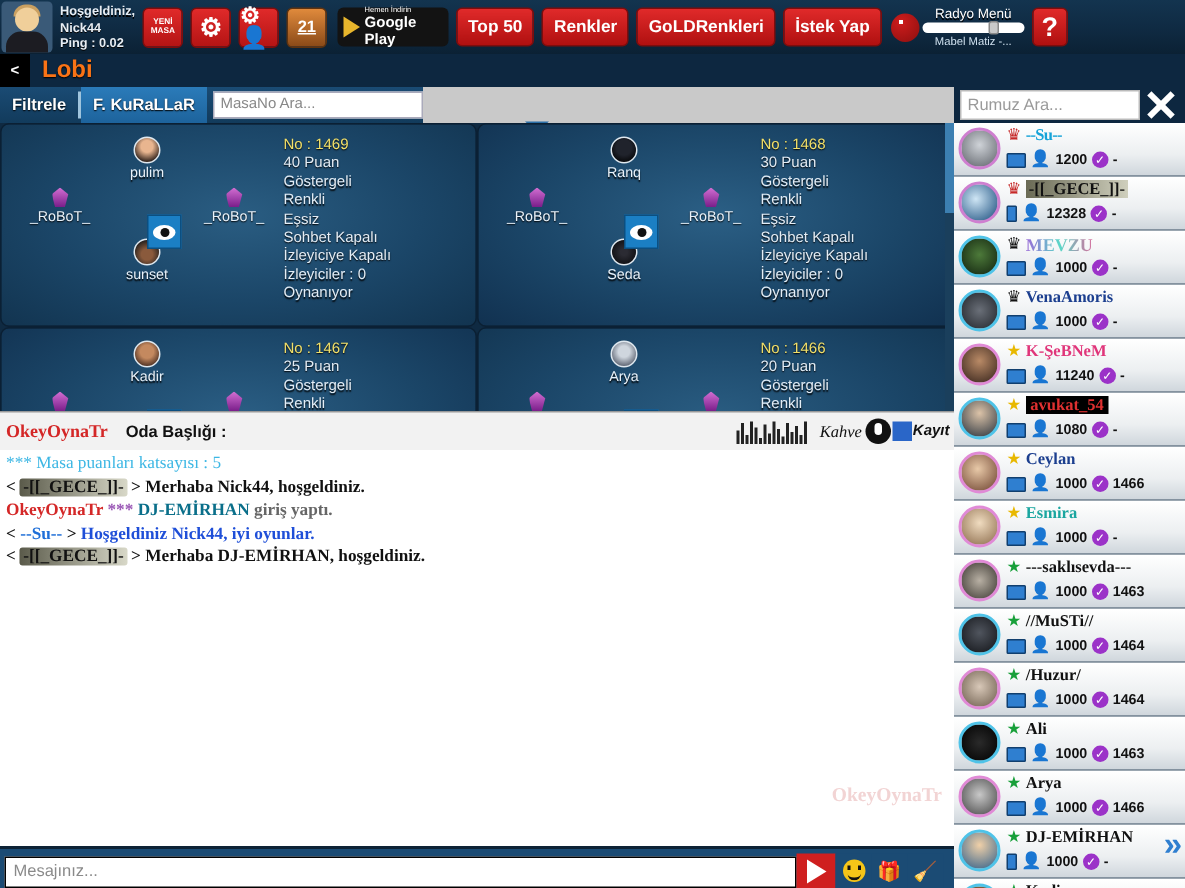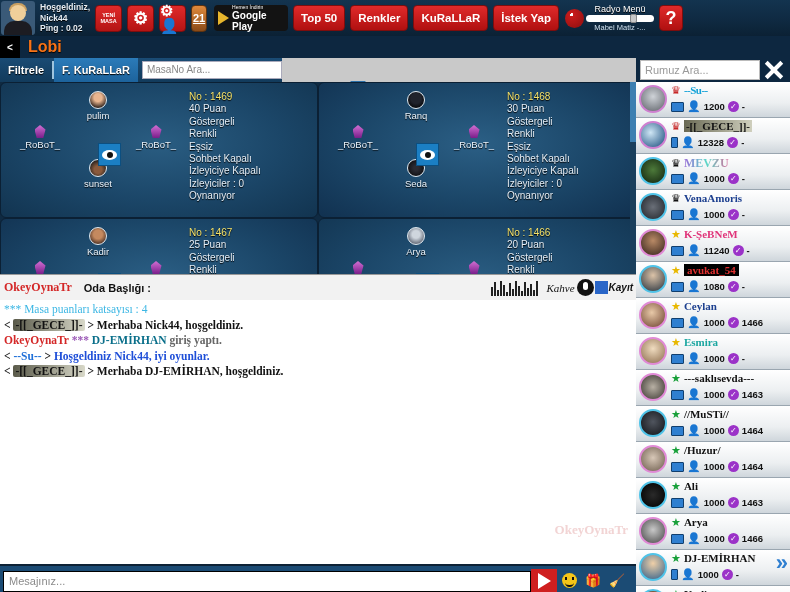--- a/index.html
+++ b/index.html
@@ -21,21 +21,21 @@
     border-radius:10px 10px 0 0; background:#1c1c22; }
   .welcome { margin-left:5px; color:#e7eef5; font-size:8.5px; line-height:10.5px;
     font-weight:bold; text-shadow:0 1px 0 #000; white-space:nowrap; }
 
   .tb-btn { height:27px; border-radius:4px; margin-left:5px; display:flex;
     align-items:center; justify-content:center; color:#fff; font-weight:bold;
     flex:0 0 auto; cursor:pointer; }
   .red-sq { width:27px; background:linear-gradient(180deg,#e02a2a,#b41414);
     border:1px solid #7d0d0d; }
   .red-sq.lbl { font-size:5.5px; line-height:6px; text-align:center; flex-direction:column; }
-  .orange-sq { width:16px; background:linear-gradient(180deg,#e08a3c,#8a4a18);
+  .orange-sq { width:27px; background:linear-gradient(180deg,#e08a3c,#8a4a18);
     border:1px solid #5e3310; font-size:11px; text-decoration:underline; }
   .gp { width:74px; height:26px; background:#131313; border-radius:4px;
     margin-left:7px; display:flex; align-items:center; padding-left:4px; flex:0 0 auto;
     cursor:pointer; }
   .gp-tri { width:0;height:0;border-left:11px solid #e8b62c;
     border-top:7px solid transparent;border-bottom:7px solid transparent; margin-right:3px;}
   .gp-txt { color:#fff; font-size:5px; line-height:6px; }
   .gp-txt b { font-size:10px; font-weight:bold; display:block; line-height:11px;}
   .red-btn { background:linear-gradient(180deg,#e02a2a,#b01010);
     border:1px solid #7d0d0d; font-size:11.5px; padding:0 7px; height:26px; }
@@ -249,21 +249,21 @@
       </div>
     </div>
 
     <div class="tb-btn red-btn">
         <span>Top 50</span>
       </div>
     <div class="tb-btn red-btn">
         <span>Renkler</span>
       </div>
     <div class="tb-btn red-btn">
-        <span>KuRaLLaR</span>
+        <span>GoLDRenkleri</span>
       </div>
     <div class="tb-btn red-btn">
         <span>İstek Yap</span>
       </div>
 
     <div class="radio">
       <div class="radio-knob"></div>
       <div class="radio-txt">
         <div class="radio-label">Radyo Menü</div>
         <div class="radio-slider">
@@ -449,21 +449,21 @@
         <i style="height:6px"></i>
         <i style="height:15px"></i>
     </div>
     <div class="kahve">Kahve</div>
     <div class="knob-b"></div>
     <div class="blue-sq"></div>
     <div class="kayit">Kayıt</div>
   </div>
 
   <div class="chatbody">
-    <div class="line c-sys">*** Masa puanları katsayısı : 4</div>
+    <div class="line c-sys">*** Masa puanları katsayısı : 5</div>
     <div class="line">
       <span class="c-black">&lt;</span>
       <span class="nick-gece">-[[_GECE_]]-</span>
       <span class="c-black">&gt;</span>
       <span class="c-black">Merhaba Nick44, hoşgeldiniz.</span>
     </div>
     <div class="line">
       <span class="c-brand">OkeyOynaTr</span>
       <span class="c-purple">***</span>
       <span class="c-teal">DJ-EMİRHAN</span>

